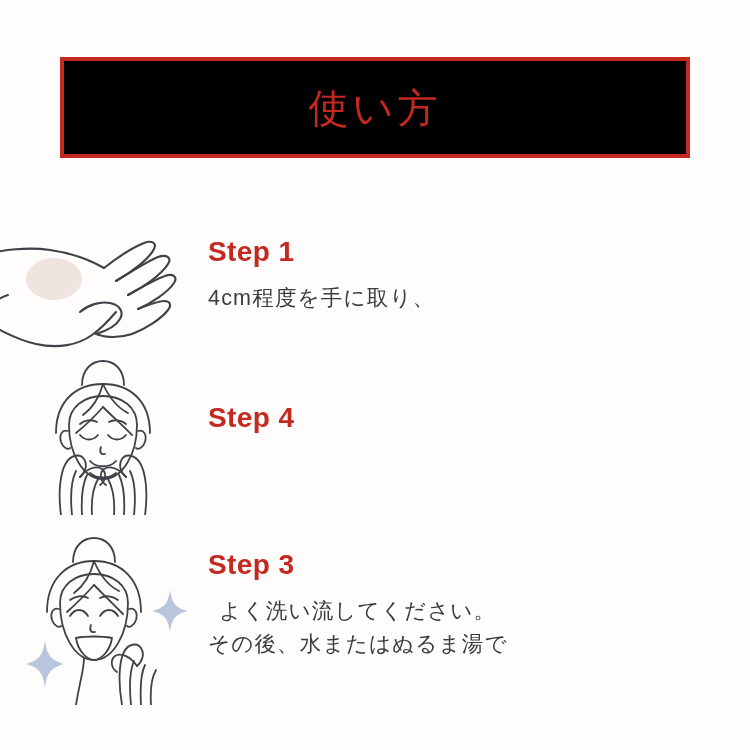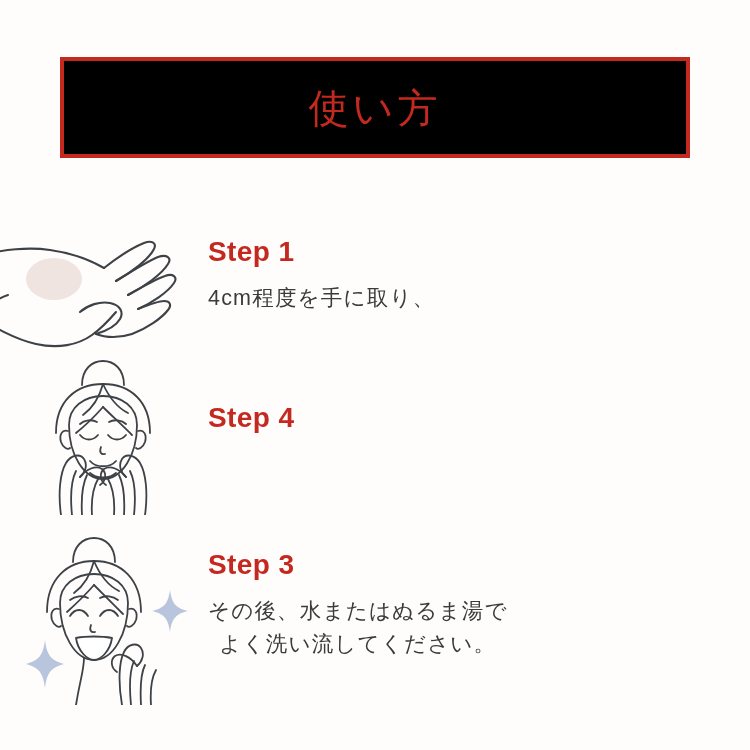--- a/index.html
+++ b/index.html
@@ -244,17 +244,17 @@
       <path class="line-art-thin" d="M113,175 C 111,155 112,140 116,131"></path>
       <path class="line-art-thin" d="M123,175 C 122,157 123,143 127,135"></path>
       <path class="line-art-thin" d="M133,175 C 132,159 134,147 138,140"></path>
       <path class="line-art-thin" d="M119,136 C 113,127 103,122 97,126 C 92,130 93,138 99,142"></path>
     </svg>
   </div>
 
   <div class="step-text">
     <p class="step-heading">Step 3</p>
     <p class="step-body">
+      <span>よく洗い流してください。</span>
       <span>その後、水またはぬるま湯で</span>
-      <span>よく洗い流してください。</span>
     </p>
   </div>
 </div>
 
 </body></html>

